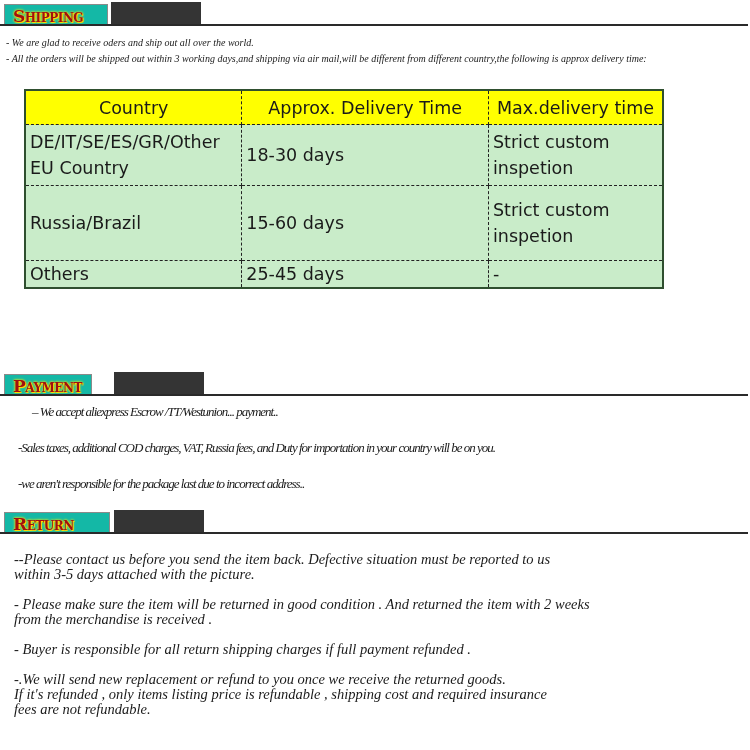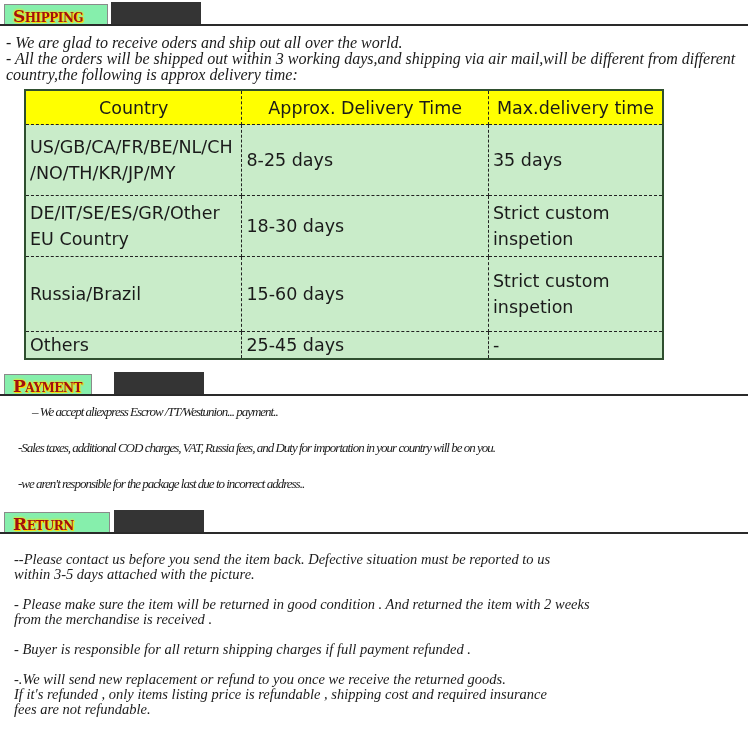--- a/index.html
+++ b/index.html
@@ -1,36 +1,36 @@
 <!DOCTYPE html>
 <html><head>
 <meta charset="utf-8">
 <style>
   html, body { margin: 0; padding: 0; background: #ffffff; }
   body { width: 750px; height: 750px; position: relative; overflow: hidden; font-family: "Liberation Serif", serif; color: #1a1a1a; }
 
   .section-header { position: absolute; left: 0; width: 748px; height: 24px; }
   .section-header .rule { position: absolute; left: 0; right: 0; bottom: 0; height: 2px; background: #2a2a2a; }
-  .section-header .tab-label { position: absolute; left: 4px; bottom: 0; height: 22px; border: 1px solid #8a8a8a; border-bottom: none; background: #86efac; box-sizing: border-box; display: flex; align-items: center; padding-left: 8px; }
+  .section-header .tab-label { position: absolute; left: 4px; bottom: 0; height: 22px; border: 1px solid #8a8a8a; border-bottom: none; background: #14b8a6; box-sizing: border-box; display: flex; align-items: center; padding-left: 8px; }
   .section-header .tab-label span { font-family: "DejaVu Serif", serif; font-weight: bold; font-size: 17px; letter-spacing: -0.5px; color: #a01010; text-shadow: 0 0 3px #ffe600, 0 0 2px #ffe600, 1px 1px 0 #ffd000; font-variant: small-caps; }
   .section-header .tab-dark { position: absolute; bottom: 0; height: 24px; background: #343434; }
 
   #hdr-shipping { top: 2px; }
   #hdr-shipping .tab-label { width: 104px; }
   #hdr-shipping .tab-dark { left: 111px; width: 90px; }
 
   #hdr-payment { top: 372px; }
   #hdr-payment .tab-label { width: 88px; text-align: right; }
   #hdr-payment .tab-dark { left: 114px; width: 90px; }
 
   #hdr-return { top: 510px; }
   #hdr-return .tab-label { width: 106px; margin-top: 32px; }
   #hdr-return .tab-dark { left: 114px; width: 90px; }
 
-  .intro { position: absolute; left: 6px; top: 35px; width: 744px; font-style: italic; font-size: 16px; line-height: 16px; }
+  .intro { position: absolute; left: 6px; top: 35px; width: 744px; font-style: italic; font-size: 10px; line-height: 16px; }
   .intro p { margin: 0; }
 
   table.delivery { position: absolute; left: 24px; top: 89px; width: 640px; border-collapse: collapse; font-family: "DejaVu Sans", sans-serif; font-size: 17.5px; color: #1a1a1a; border: 2px solid #2f4f2f; }
   table.delivery th, table.delivery td { border: 1px dashed #222; vertical-align: middle; padding: 0 4px; line-height: 26px; font-weight: normal; }
   table.delivery th { background: #ffff00; height: 33px; }
   table.delivery td { background: #c9ecc9; }
   table.delivery col.c1 { width: 217px; }
   table.delivery col.c2 { width: 248px; }
   table.delivery col.c3 { width: 175px; }
   tr.r1 td { height: 70px; }
@@ -69,25 +69,20 @@
       <col class="c3">
     </colgroup>
   <thead>
     <tr>
       <th>Country</th>
       <th>Approx. Delivery Time</th>
       <th>Max.delivery time</th>
     </tr>
   </thead>
   <tbody>
-    <tr class="r1">
-      <td>US/GB/CA/FR/BE/NL/CH /NO/TH/KR/JP/MY</td>
-      <td>8-25 days</td>
-      <td>35 days</td>
-    </tr>
     <tr class="r2">
       <td>DE/IT/SE/ES/GR/Other EU Country</td>
       <td>18-30 days</td>
       <td>Strict custom inspetion</td>
     </tr>
     <tr class="r3">
       <td>Russia/Brazil</td>
       <td>15-60 days</td>
       <td>Strict custom inspetion</td>
     </tr>

